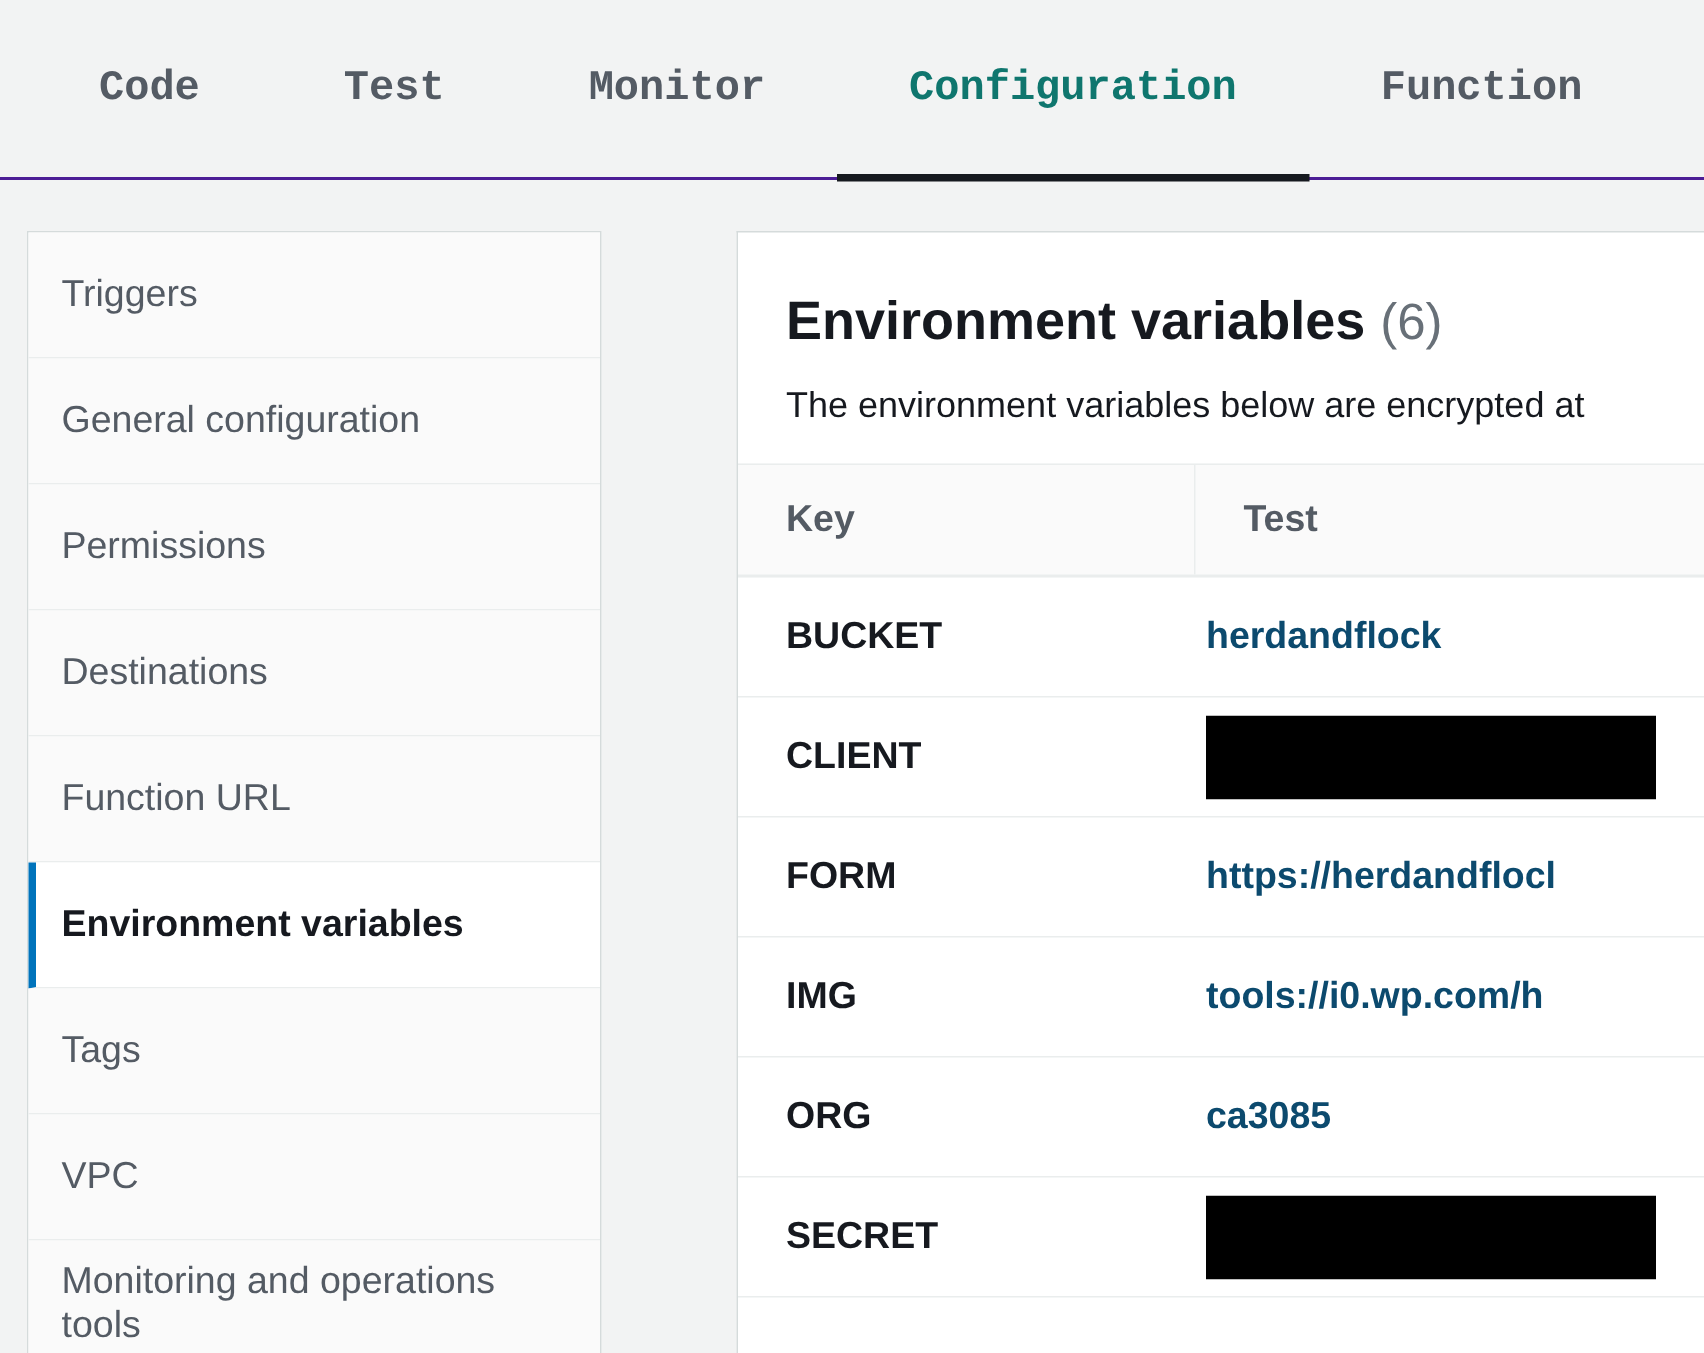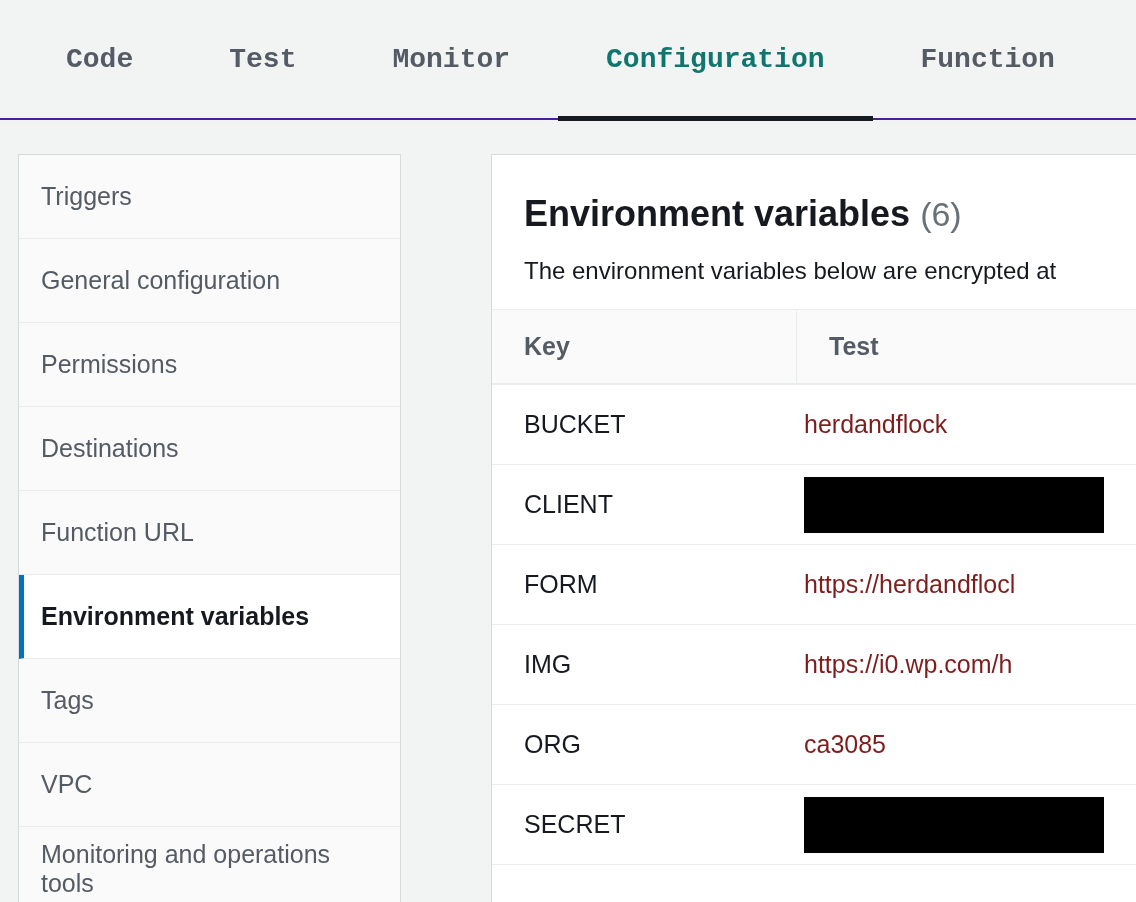--- a/index.html
+++ b/index.html
@@ -126,23 +126,24 @@
     display: flex;
     border-bottom: 1px solid #eaeded;
     height: 80px;
     align-items: center;
   }
   .td {
     font-size: 25px;
     padding: 0 32px;
     white-space: nowrap;
     overflow: hidden;
+    font-weight: bold;
   }
   .td-key { width: 280px; color: #16191f; }
-  .td-val { flex: 1; color: #7f1d1d; }
+  .td-val { flex: 1; color: #0c4a6e; }
   .redacted {
     width: 300px;
     height: 56px;
     background: #000;
   }
 </style>
 </head>
 <body>
 
 <div class="tabs">
@@ -196,21 +197,21 @@
         <div class="td td-val">
             <div class="redacted"></div>
           </div>
       </div>
       <div class="td-row">
         <div class="td td-key">FORM</div>
         <div class="td td-val">https://herdandflocl</div>
       </div>
       <div class="td-row">
         <div class="td td-key">IMG</div>
-        <div class="td td-val">https://i0.wp.com/h</div>
+        <div class="td td-val">tools://i0.wp.com/h</div>
       </div>
       <div class="td-row">
         <div class="td td-key">ORG</div>
         <div class="td td-val">ca3085</div>
       </div>
       <div class="td-row">
         <div class="td td-key">SECRET</div>
         <div class="td td-val">
             <div class="redacted"></div>
           </div>

